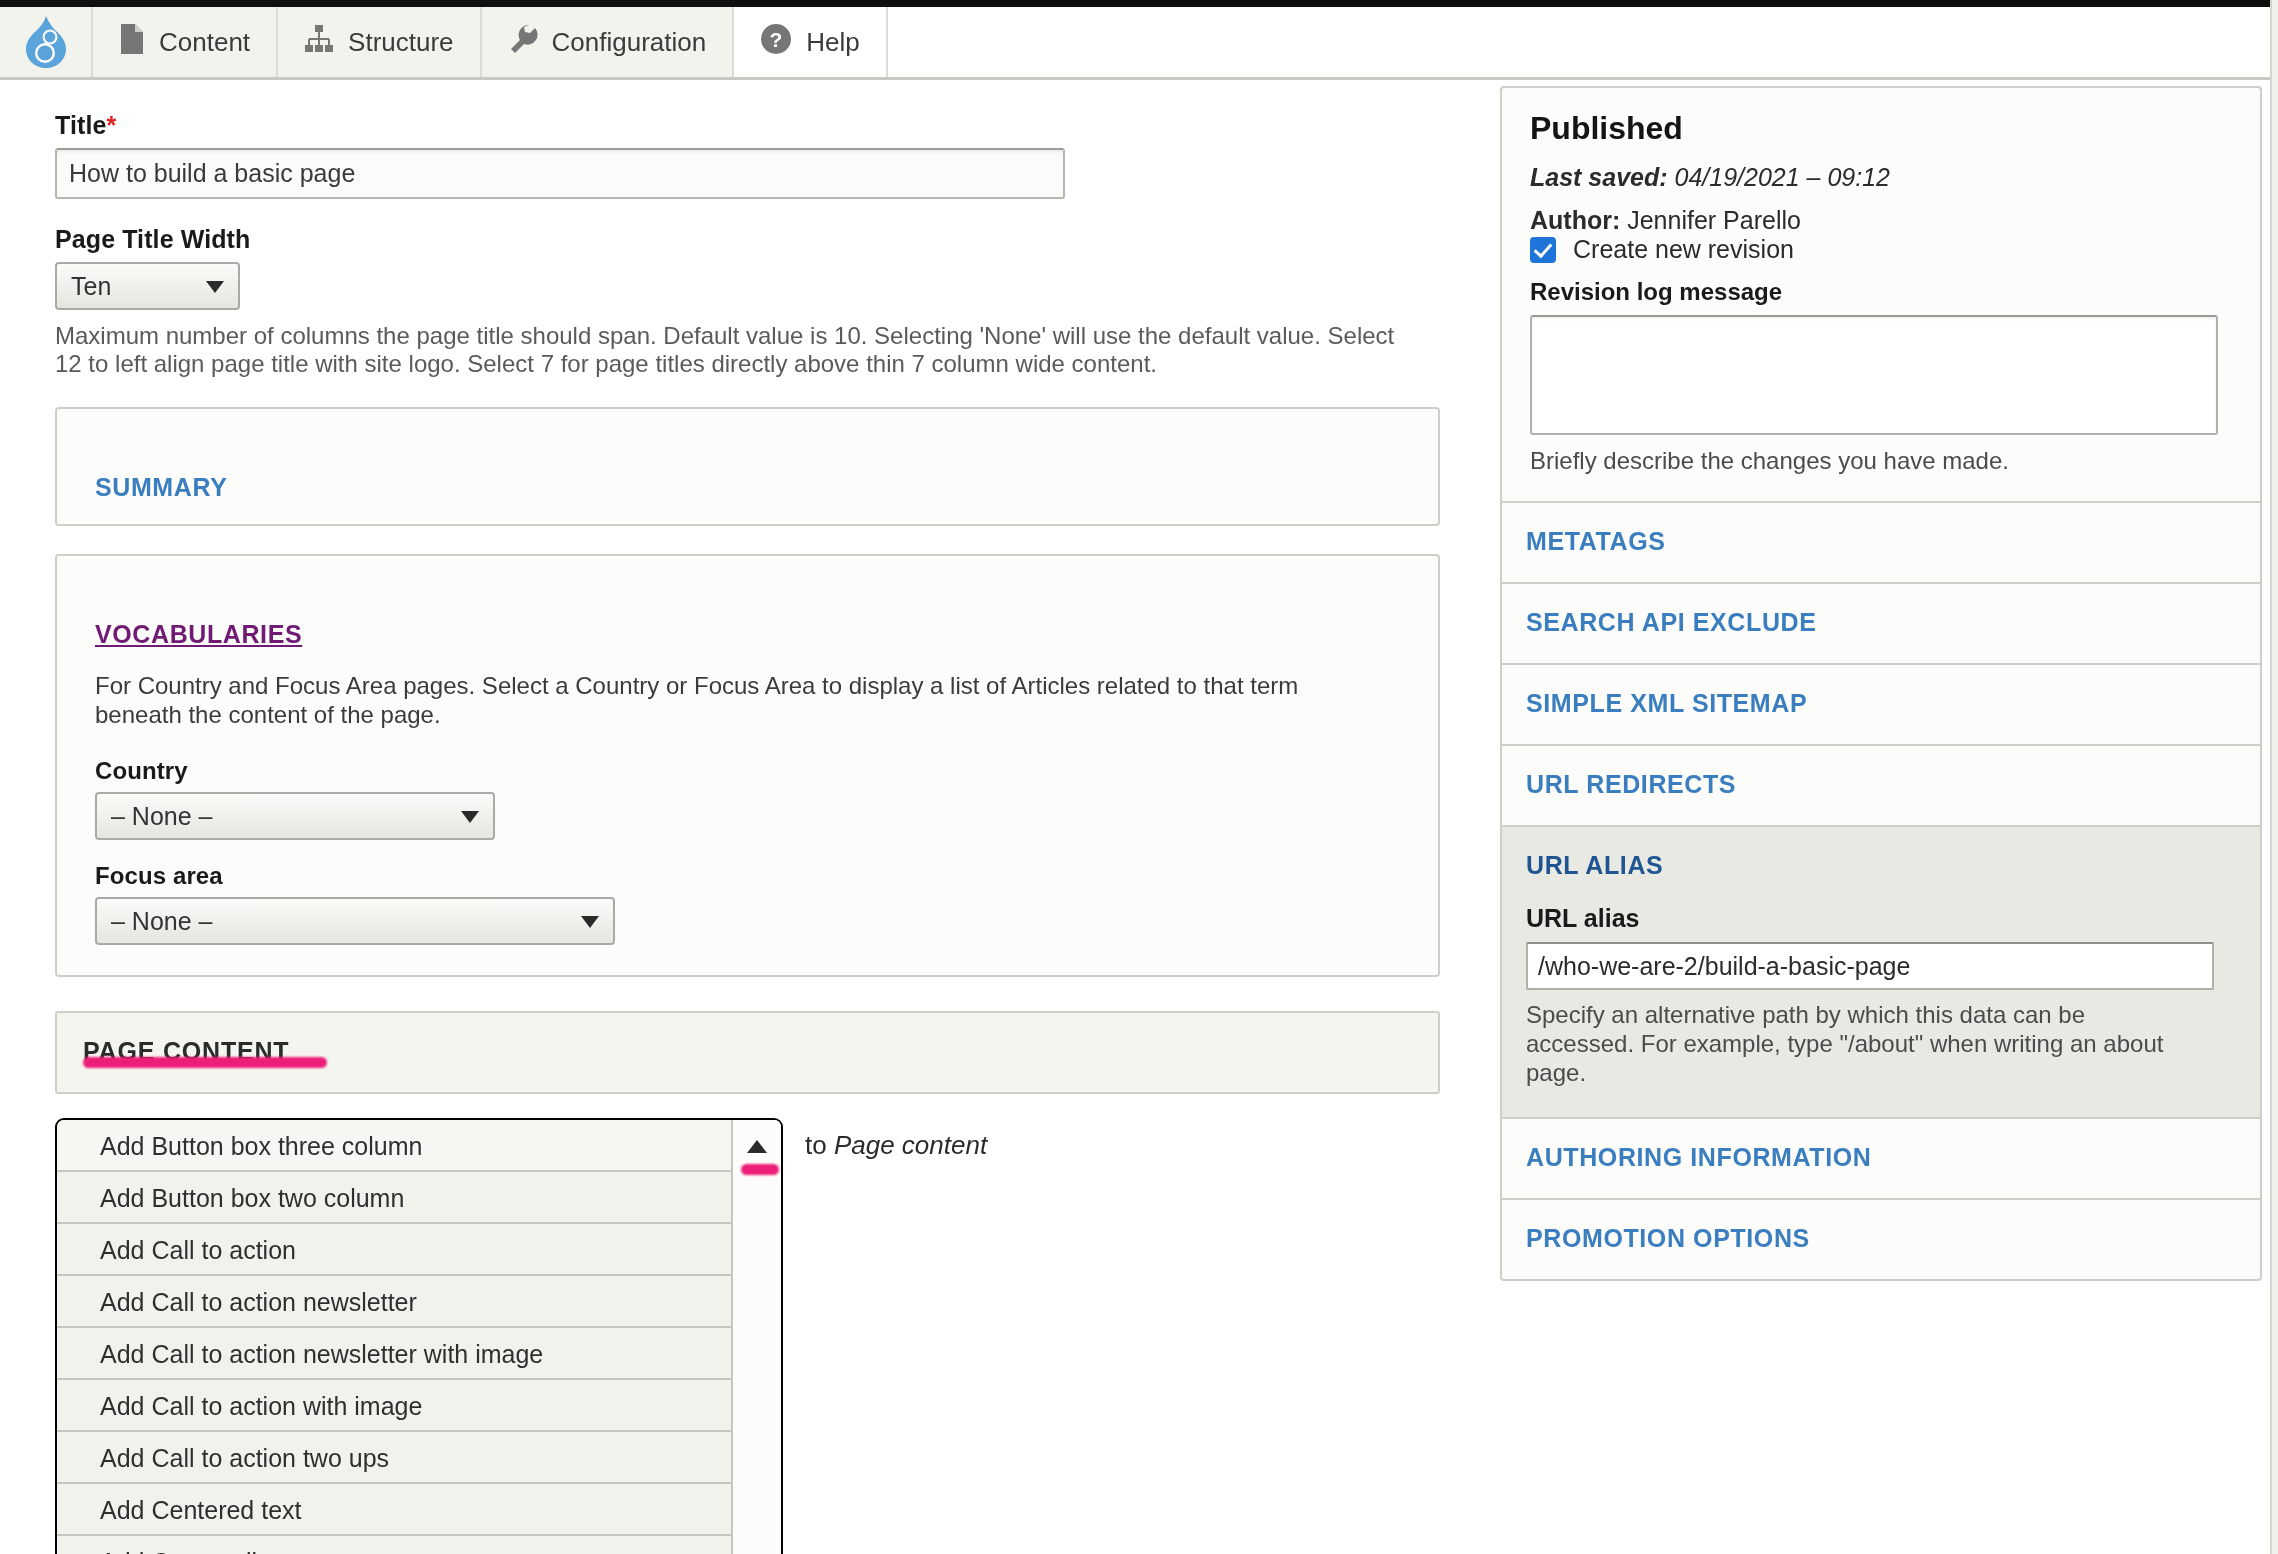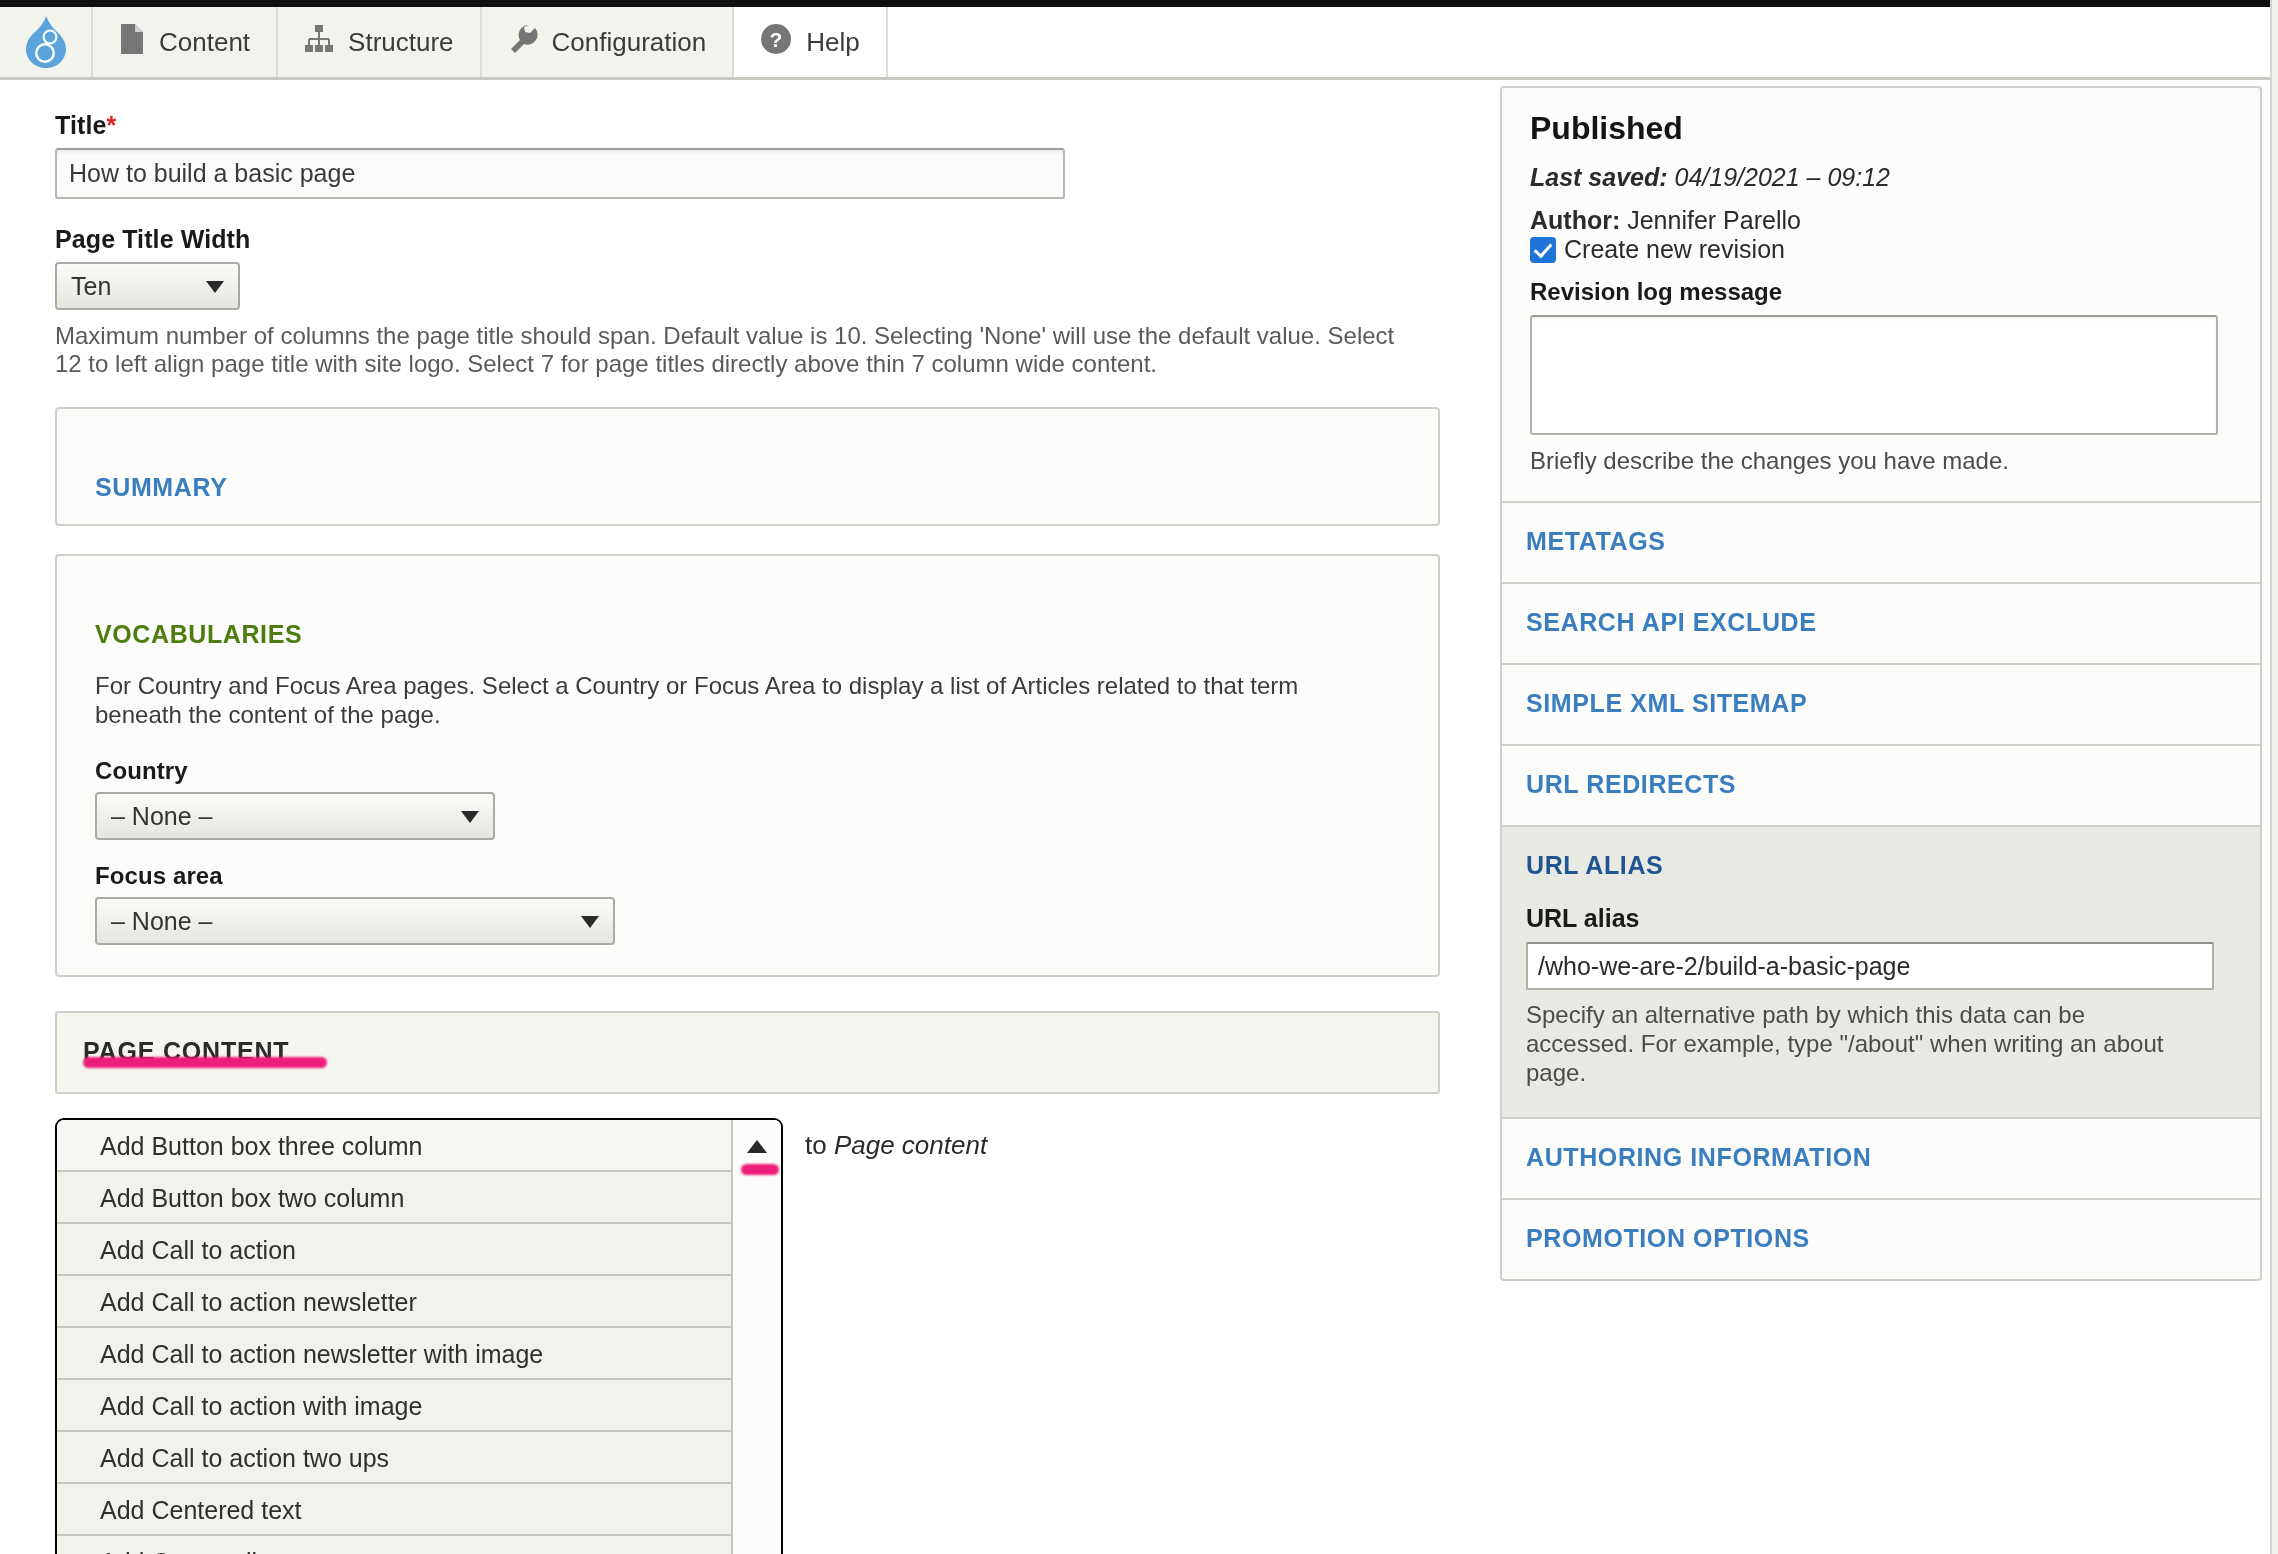--- a/index.html
+++ b/index.html
@@ -115,21 +115,21 @@
     border-radius:4px;
     margin-top:28px;
   }
   .panel-head {
     padding:22px 0 22px 38px;
     font-size:25px; font-weight:bold; letter-spacing:.6px;
     cursor:pointer;
     margin-top:42px;
   }
   .panel-head.blue-light { color:#3a7ec0; }
-  .panel-head.blue-dark  { color:#4d7c0f; }
+  .panel-head.blue-dark  { color:#701a75;text-decoration:underline; }
   .panel-body { padding:0 38px 30px 38px; }
 
   .vocab-desc {
     font-size:24px; color:#3b3b3b; line-height:1.22;
     max-width:1290px; margin:0 0 28px 0;
   }
   .vocab-field { margin-bottom:22px; }
   .vocab-field:last-child { margin-bottom:0; }
   .vocab-field .field-label { font-size:24px; margin-bottom:7px; }
 
@@ -215,21 +215,21 @@
     font-size:32px; font-weight:bold; color:#141414;
     margin:0 0 16px 0;
   }
   .pub-saved {
     font-size:25px; font-style:italic; color:#2b2b2b; margin-bottom:14px;
   }
   .pub-saved b { font-weight:bold; font-style:italic; }
   .pub-author { font-size:25px; color:#2b2b2b; }
   .pub-author b { font-weight:bold; }
 
-  .cb-row { display:flex; align-items:center; gap:8px; margin-bottom:14px; }
+  .cb-row { display:flex; align-items:center; gap:17px; margin-bottom:14px; }
   .cb {
     width:26px; height:26px; border-radius:4px;
     background:#1e74d8; position:relative; flex:none;
     cursor:pointer;
   }
   .cb:after {
     content:""; position:absolute;
     left:8px; top:3px; width:7px; height:14px;
     border:solid #ffffff; border-width:0 3px 3px 0;
     transform:rotate(42deg);

